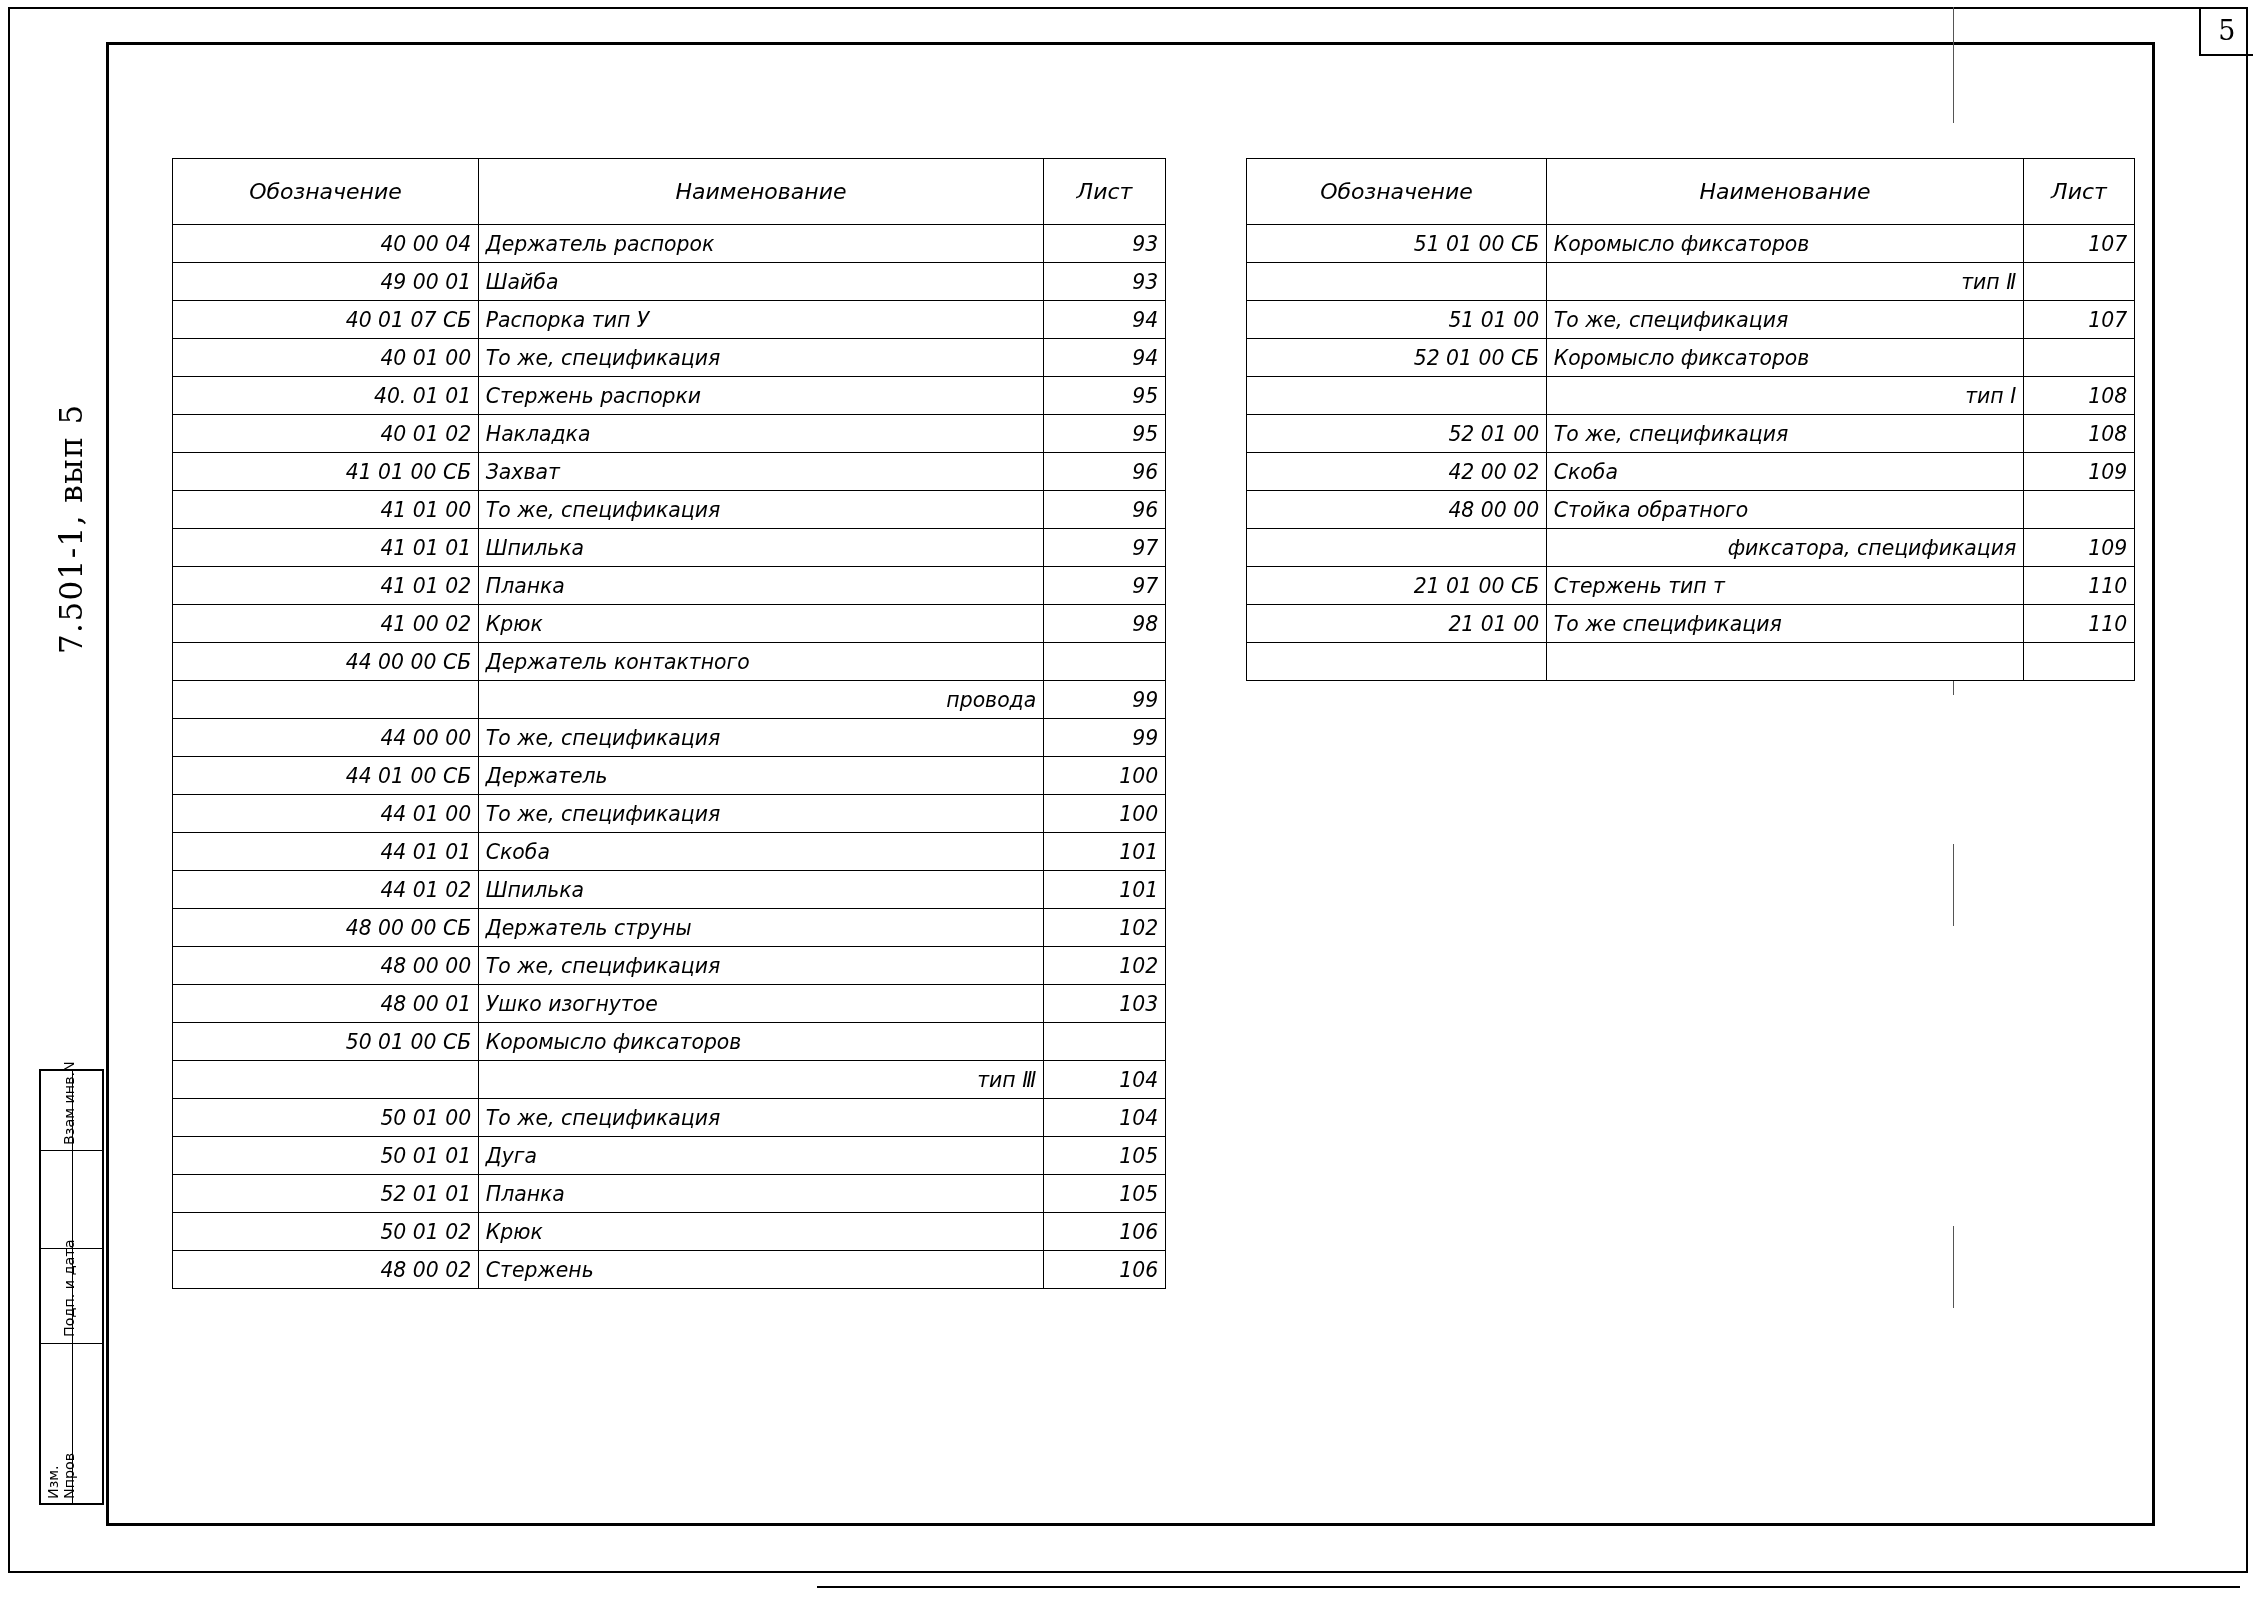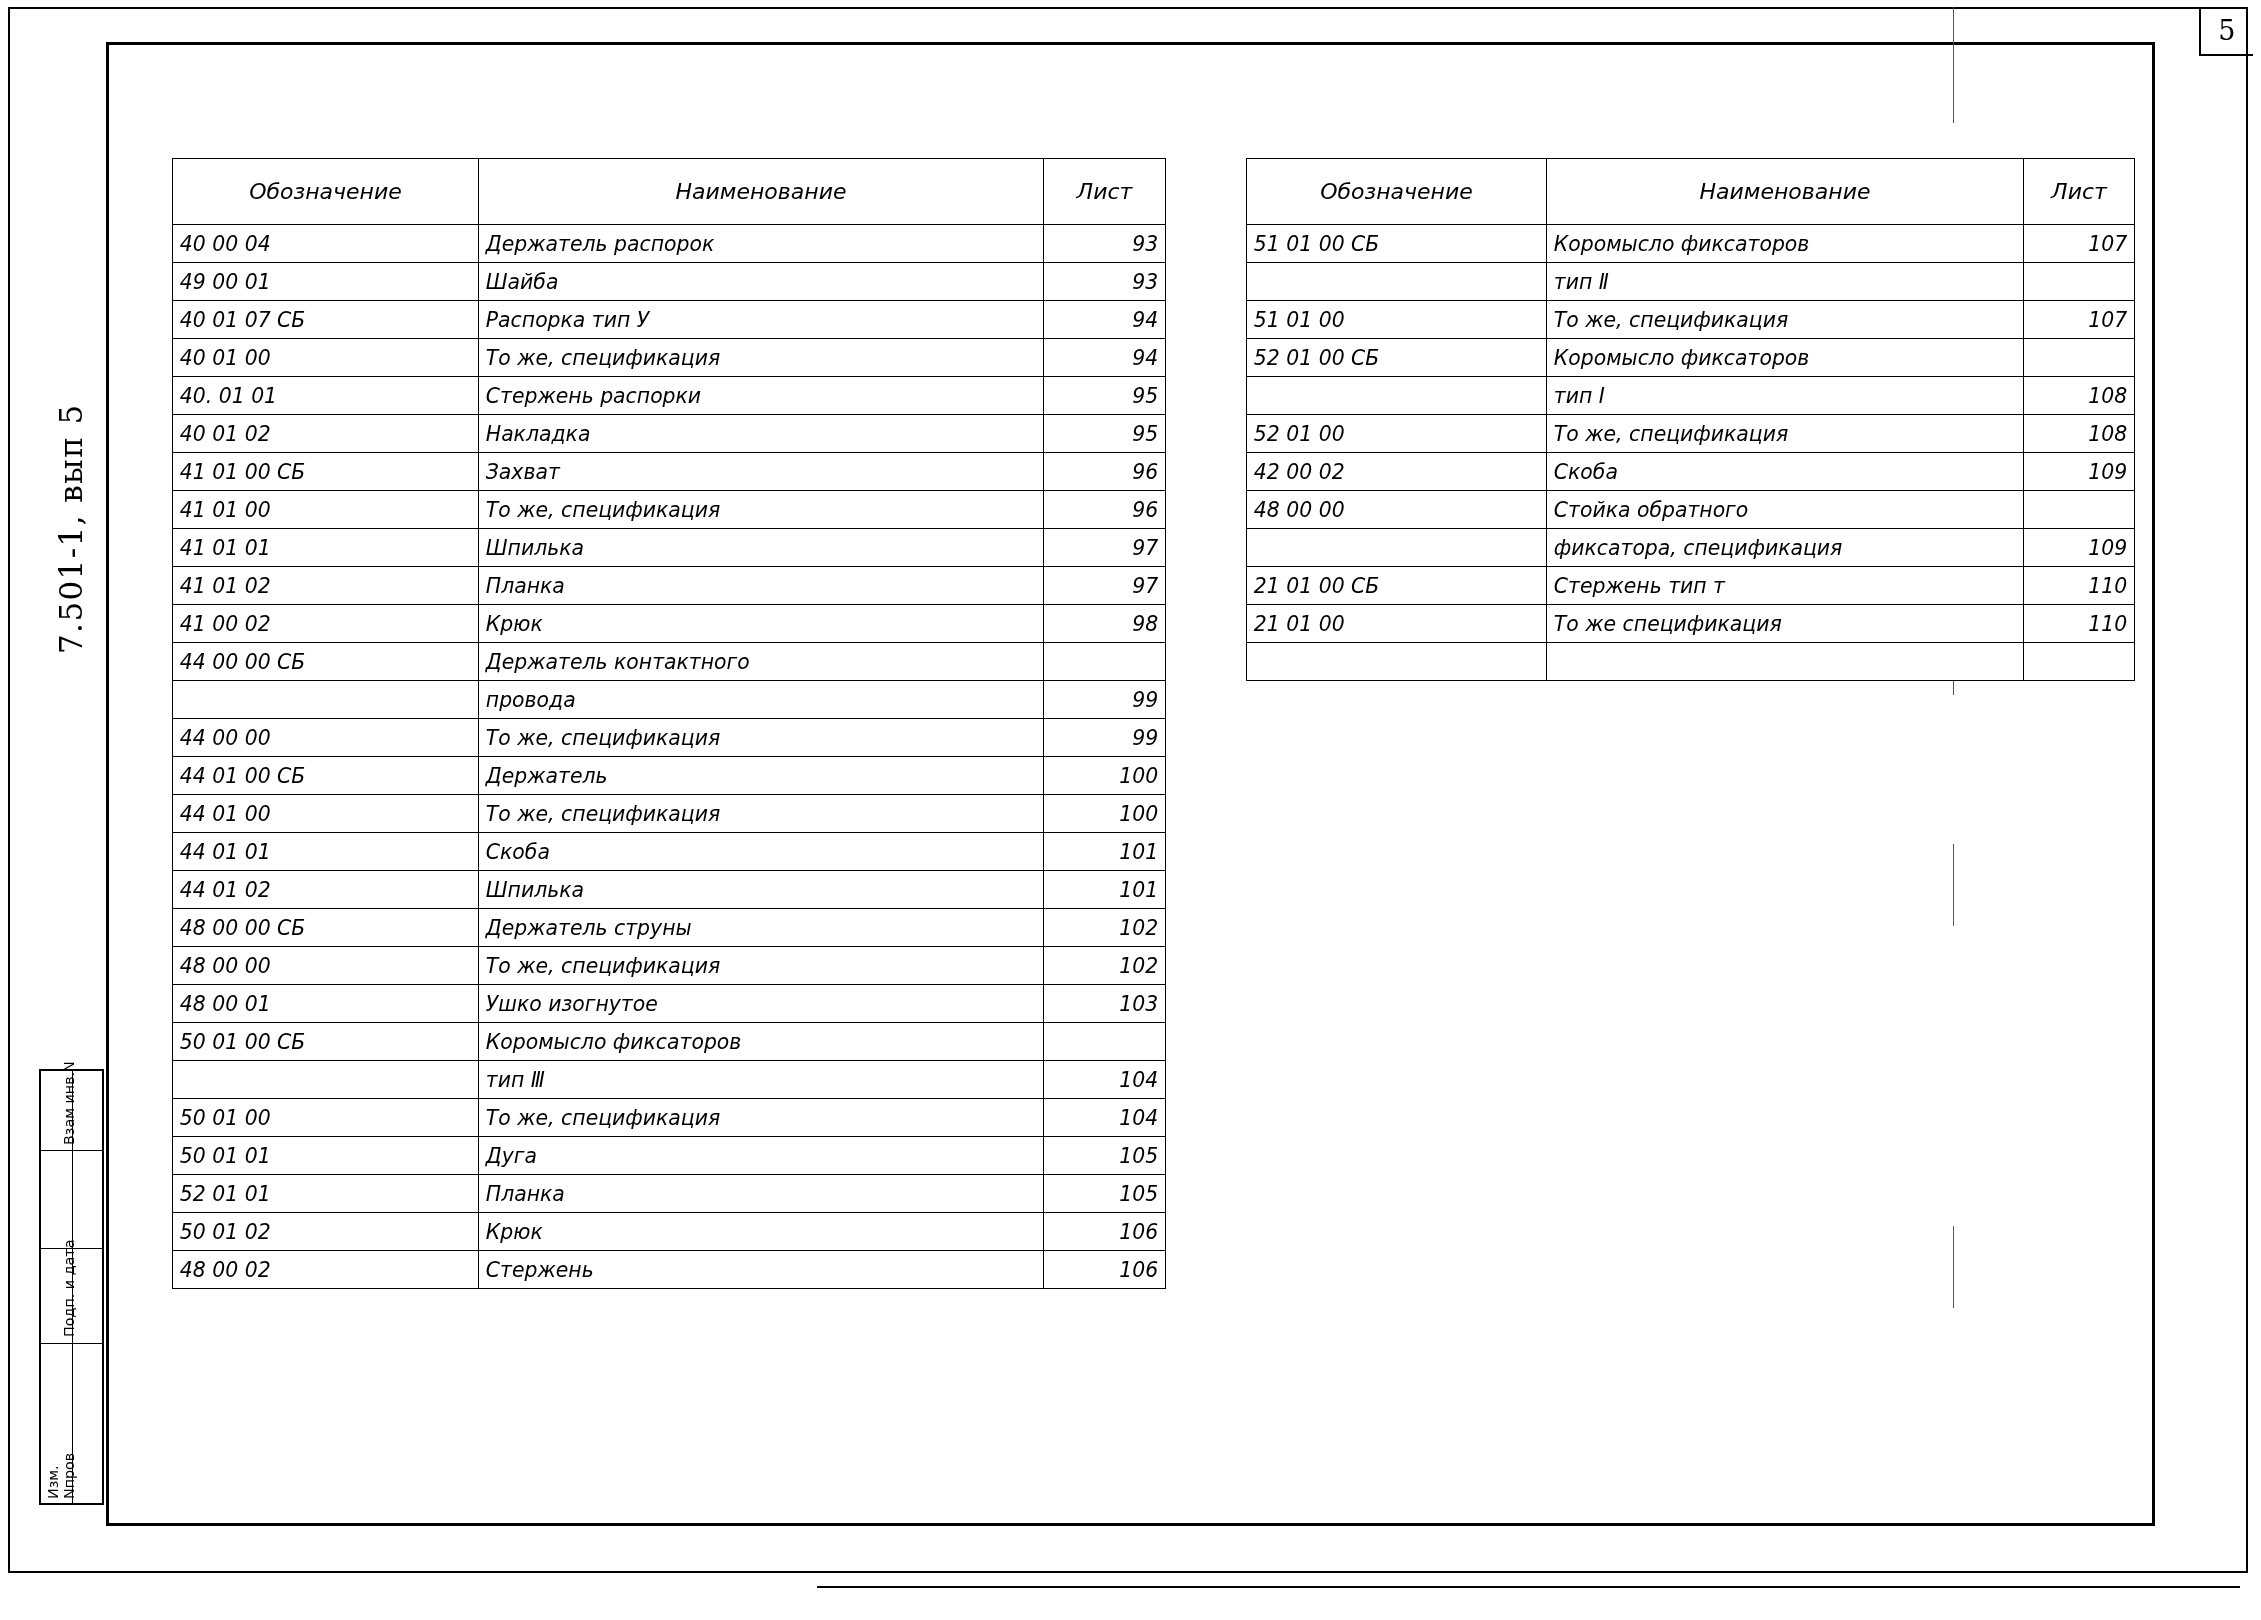--- a/index.html
+++ b/index.html
@@ -128,37 +128,37 @@
     white-space: nowrap;
     overflow: hidden;
   }
   .tbl thead th {
     height: 65px;
     font-size: 22px;
     font-weight: normal;
     font-style: italic;
     text-align: center;
   }
-  .c-desig { text-align: left; }
+  .c-desig { text-align: right; }
   .c-name  { text-align: left; padding-left: 15px; }
   .c-sheet { text-align: right; }
 
   
   #table-left { left: 172px; top: 158px; width: 994px; }
   #table-left col.desig { width: 306px; }
   #table-left col.name  { width: 565px; }
   #table-left col.sheet { width: 123px; }
 
   
   #table-right { left: 1246px; top: 158px; width: 889px; }
   #table-right col.desig { width: 300px; }
   #table-right col.name  { width: 477px; }
   #table-right col.sheet { width: 112px; }
 
-  .indent { padding-left: 41px; }
+  .indent { padding-left: 41px; text-align: right; }
 </style>
 </head>
 <body>
 
 <div class="sheet">
 
   <div class="outer-border"></div>
   <div class="inner-border"></div>
 
   <div class="page-num-box">

